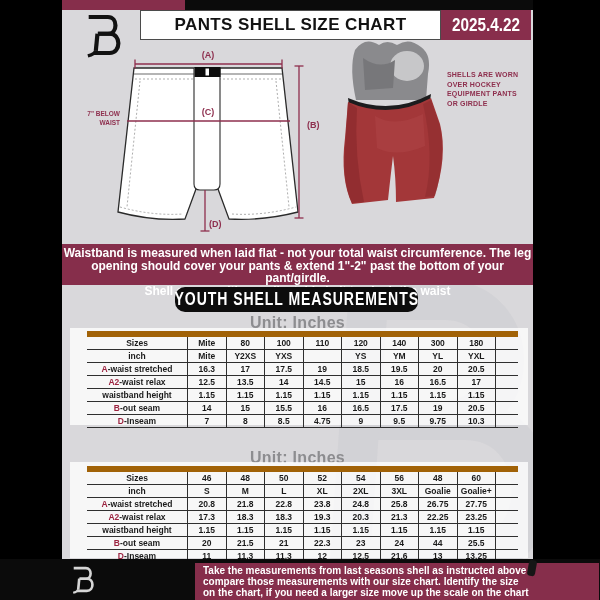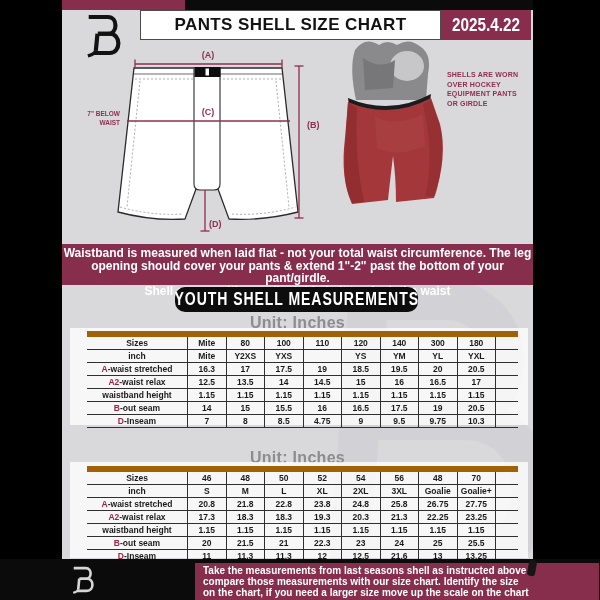--- a/index.html
+++ b/index.html
@@ -253,21 +253,21 @@
     <div class="ttable adult">
         <div class="trow">
           <div class="tcell">Sizes</div>
           <div class="tcell">46</div>
           <div class="tcell">48</div>
           <div class="tcell">50</div>
           <div class="tcell">52</div>
           <div class="tcell">54</div>
           <div class="tcell">56</div>
           <div class="tcell">48</div>
-          <div class="tcell">70</div>
+          <div class="tcell">60</div>
           <div class="tcell tail"></div>
         </div>
         <div class="trow">
           <div class="tcell">inch</div>
           <div class="tcell">S</div>
           <div class="tcell">M</div>
           <div class="tcell">L</div>
           <div class="tcell">XL</div>
           <div class="tcell">2XL</div>
           <div class="tcell">3XL</div>
@@ -312,21 +312,21 @@
           <div class="tcell tail"></div>
         </div>
         <div class="trow">
           <div class="tcell"><span class="maroon-prefix">B</span>-out seam</div>
           <div class="tcell">20</div>
           <div class="tcell">21.5</div>
           <div class="tcell">21</div>
           <div class="tcell">22.3</div>
           <div class="tcell">23</div>
           <div class="tcell">24</div>
-          <div class="tcell">25</div>
+          <div class="tcell">44</div>
           <div class="tcell">25.5</div>
           <div class="tcell tail"></div>
         </div>
         <div class="trow">
           <div class="tcell"><span class="maroon-prefix">D</span>-Inseam</div>
           <div class="tcell">11</div>
           <div class="tcell">11.3</div>
           <div class="tcell">11.3</div>
           <div class="tcell">12</div>
           <div class="tcell">12.5</div>

